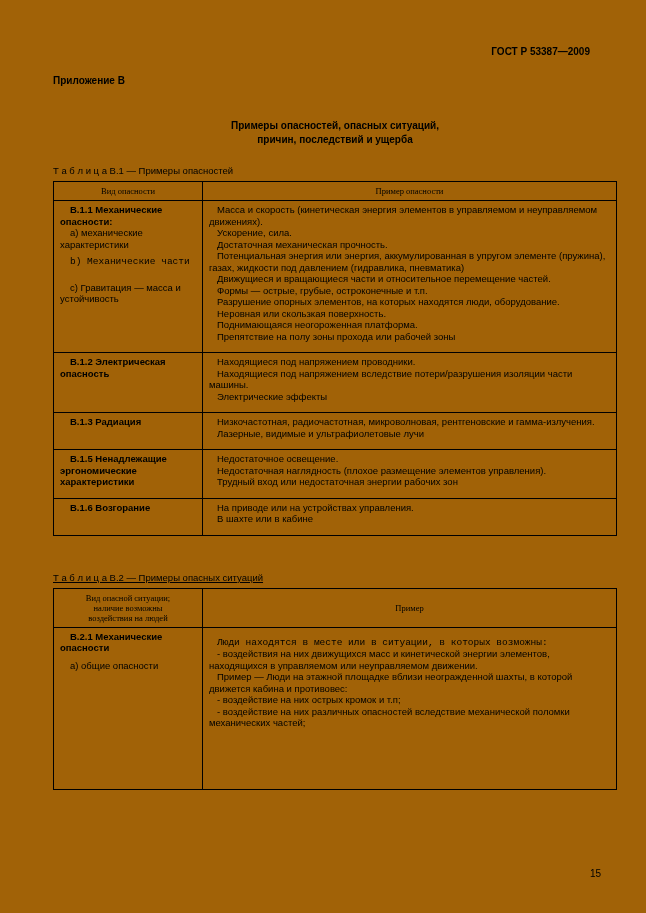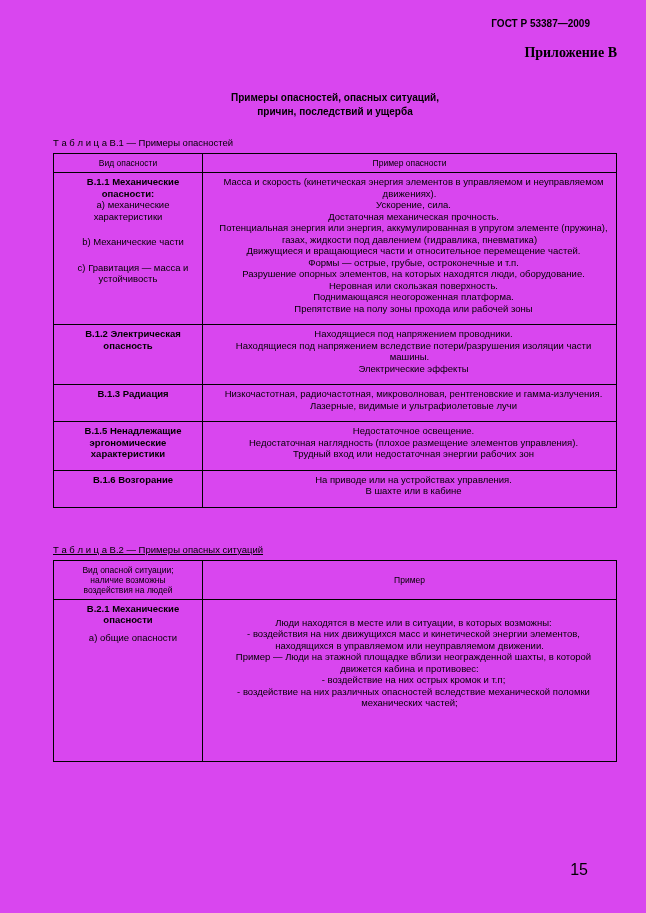--- a/index.html
+++ b/index.html
@@ -1,39 +1,39 @@
 <!DOCTYPE html>
 <html><head>
 <meta charset="utf-8">
 <style>
   html,body{margin:0;padding:0;background:#ffffff;}
   .page{
-    position:relative;width:646px;height:913px;background:#d946ef;
+    position:relative;width:646px;height:913px;background:#a16207;
     font-family:"Liberation Sans",sans-serif;color:#000;
-    padding:18px 29px 0 53px;box-sizing:border-box;overflow:hidden;
+    padding:46px 29px 0 53px;box-sizing:border-box;overflow:hidden;
   }
   .doc-number{font-weight:bold;font-size:10px;text-align:right;padding-right:27px;margin-bottom:18px;}
   .appendix-block{margin-bottom:32px;}
-  .appendix-line{text-align:right;font-weight:bold;font-size:14px;line-height:12px;font-family:Liberation Serif, serif;}
+  .appendix-line{text-align:left;font-weight:bold;font-size:10px;line-height:12px;}
   .main-title{text-align:center;font-weight:bold;font-size:10px;line-height:14px;margin-bottom:18px;}
   .tbl-caption{font-size:9.5px;margin-bottom:5px;}
   .table-gap{margin-top:36px;text-decoration:underline;}
   table.gtable{width:100%;border-collapse:collapse;table-layout:fixed;font-size:9.5px;}
-  .gtable th,.gtable td{border:1px solid #000;text-align:center;}
-  .gtable th{font-size:8.5px;font-weight:normal;text-align:center;vertical-align:middle;padding:4px 3px;line-height:10px;}
+  .gtable th,.gtable td{border:1px solid #000;}
+  .gtable th{font-size:8.5px;font-weight:normal;text-align:center;vertical-align:middle;padding:4px 3px;line-height:10px;font-family:Liberation Serif, serif;}
   .gtable td{vertical-align:top;padding:3px 6px 10px 6px;}
   .col-left{width:142px;}
   .para{line-height:11.5px;text-indent:8px;}
   .cell-left .para{text-indent:10px;}
   .bold{font-weight:bold;}
-  .mt23{margin-top:14px;}
+  .mt23{margin-top:6px;font-family:Liberation Mono, monospace;}
   .mt11{margin-top:14px;}
   .mt6{margin-top:6px;}
   tr.tall>td{height:148px;}
-  .page-number{position:absolute;right:58px;bottom:34px;font-size:16px;}
+  .page-number{position:absolute;right:45px;bottom:34px;font-size:10px;}
 </style>
 </head>
 <body>
 
 <div class="page">
 
   <div class="doc-number">ГОСТ Р 53387—2009</div>
 
   <div class="appendix-block">
     <div class="appendix-line">Приложение В</div>

